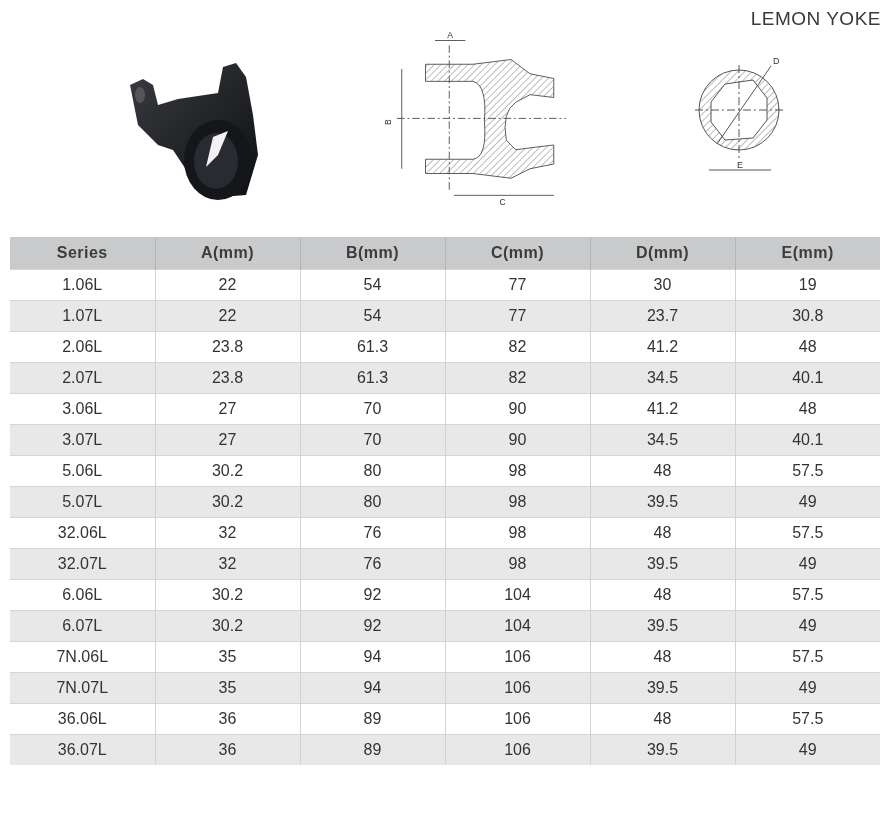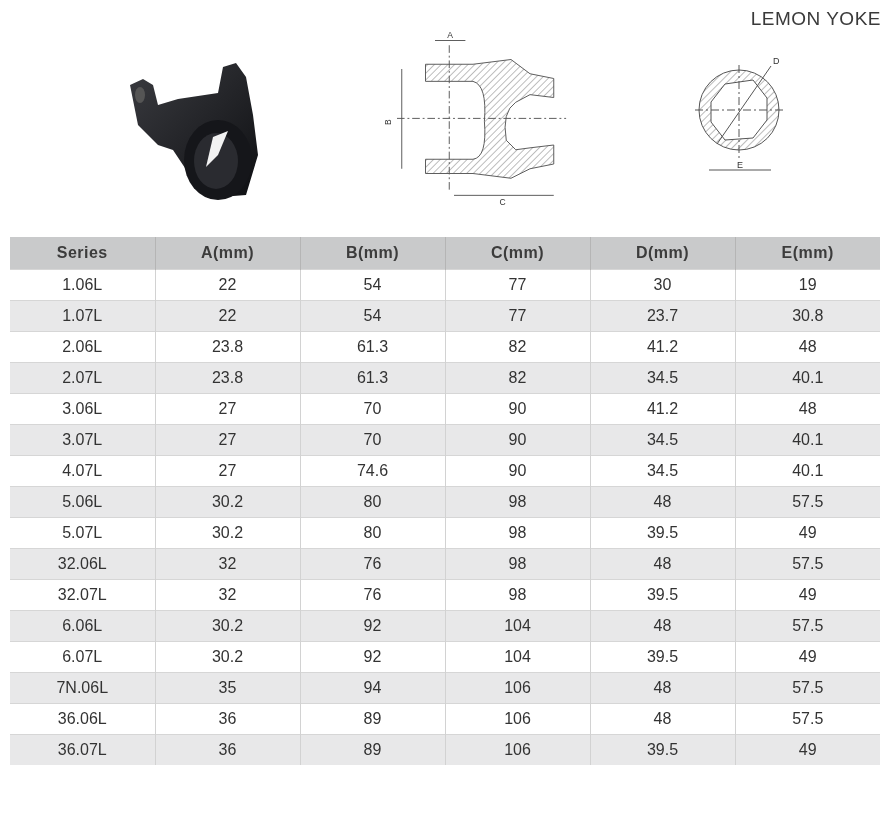--- a/index.html
+++ b/index.html
@@ -118,28 +118,20 @@
       </tr>
       <tr>
         <td>3.07L</td>
         <td>27</td>
         <td>70</td>
         <td>90</td>
         <td>34.5</td>
         <td>40.1</td>
       </tr>
       <tr>
-        <td>4.07L</td>
-        <td>27</td>
-        <td>74.6</td>
-        <td>90</td>
-        <td>34.5</td>
-        <td>40.1</td>
-      </tr>
-      <tr>
         <td>5.06L</td>
         <td>30.2</td>
         <td>80</td>
         <td>98</td>
         <td>48</td>
         <td>57.5</td>
       </tr>
       <tr>
         <td>5.07L</td>
         <td>30.2</td>
@@ -182,20 +174,28 @@
       </tr>
       <tr>
         <td>7N.06L</td>
         <td>35</td>
         <td>94</td>
         <td>106</td>
         <td>48</td>
         <td>57.5</td>
       </tr>
       <tr>
+        <td>7N.07L</td>
+        <td>35</td>
+        <td>94</td>
+        <td>106</td>
+        <td>39.5</td>
+        <td>49</td>
+      </tr>
+      <tr>
         <td>36.06L</td>
         <td>36</td>
         <td>89</td>
         <td>106</td>
         <td>48</td>
         <td>57.5</td>
       </tr>
       <tr>
         <td>36.07L</td>
         <td>36</td>

